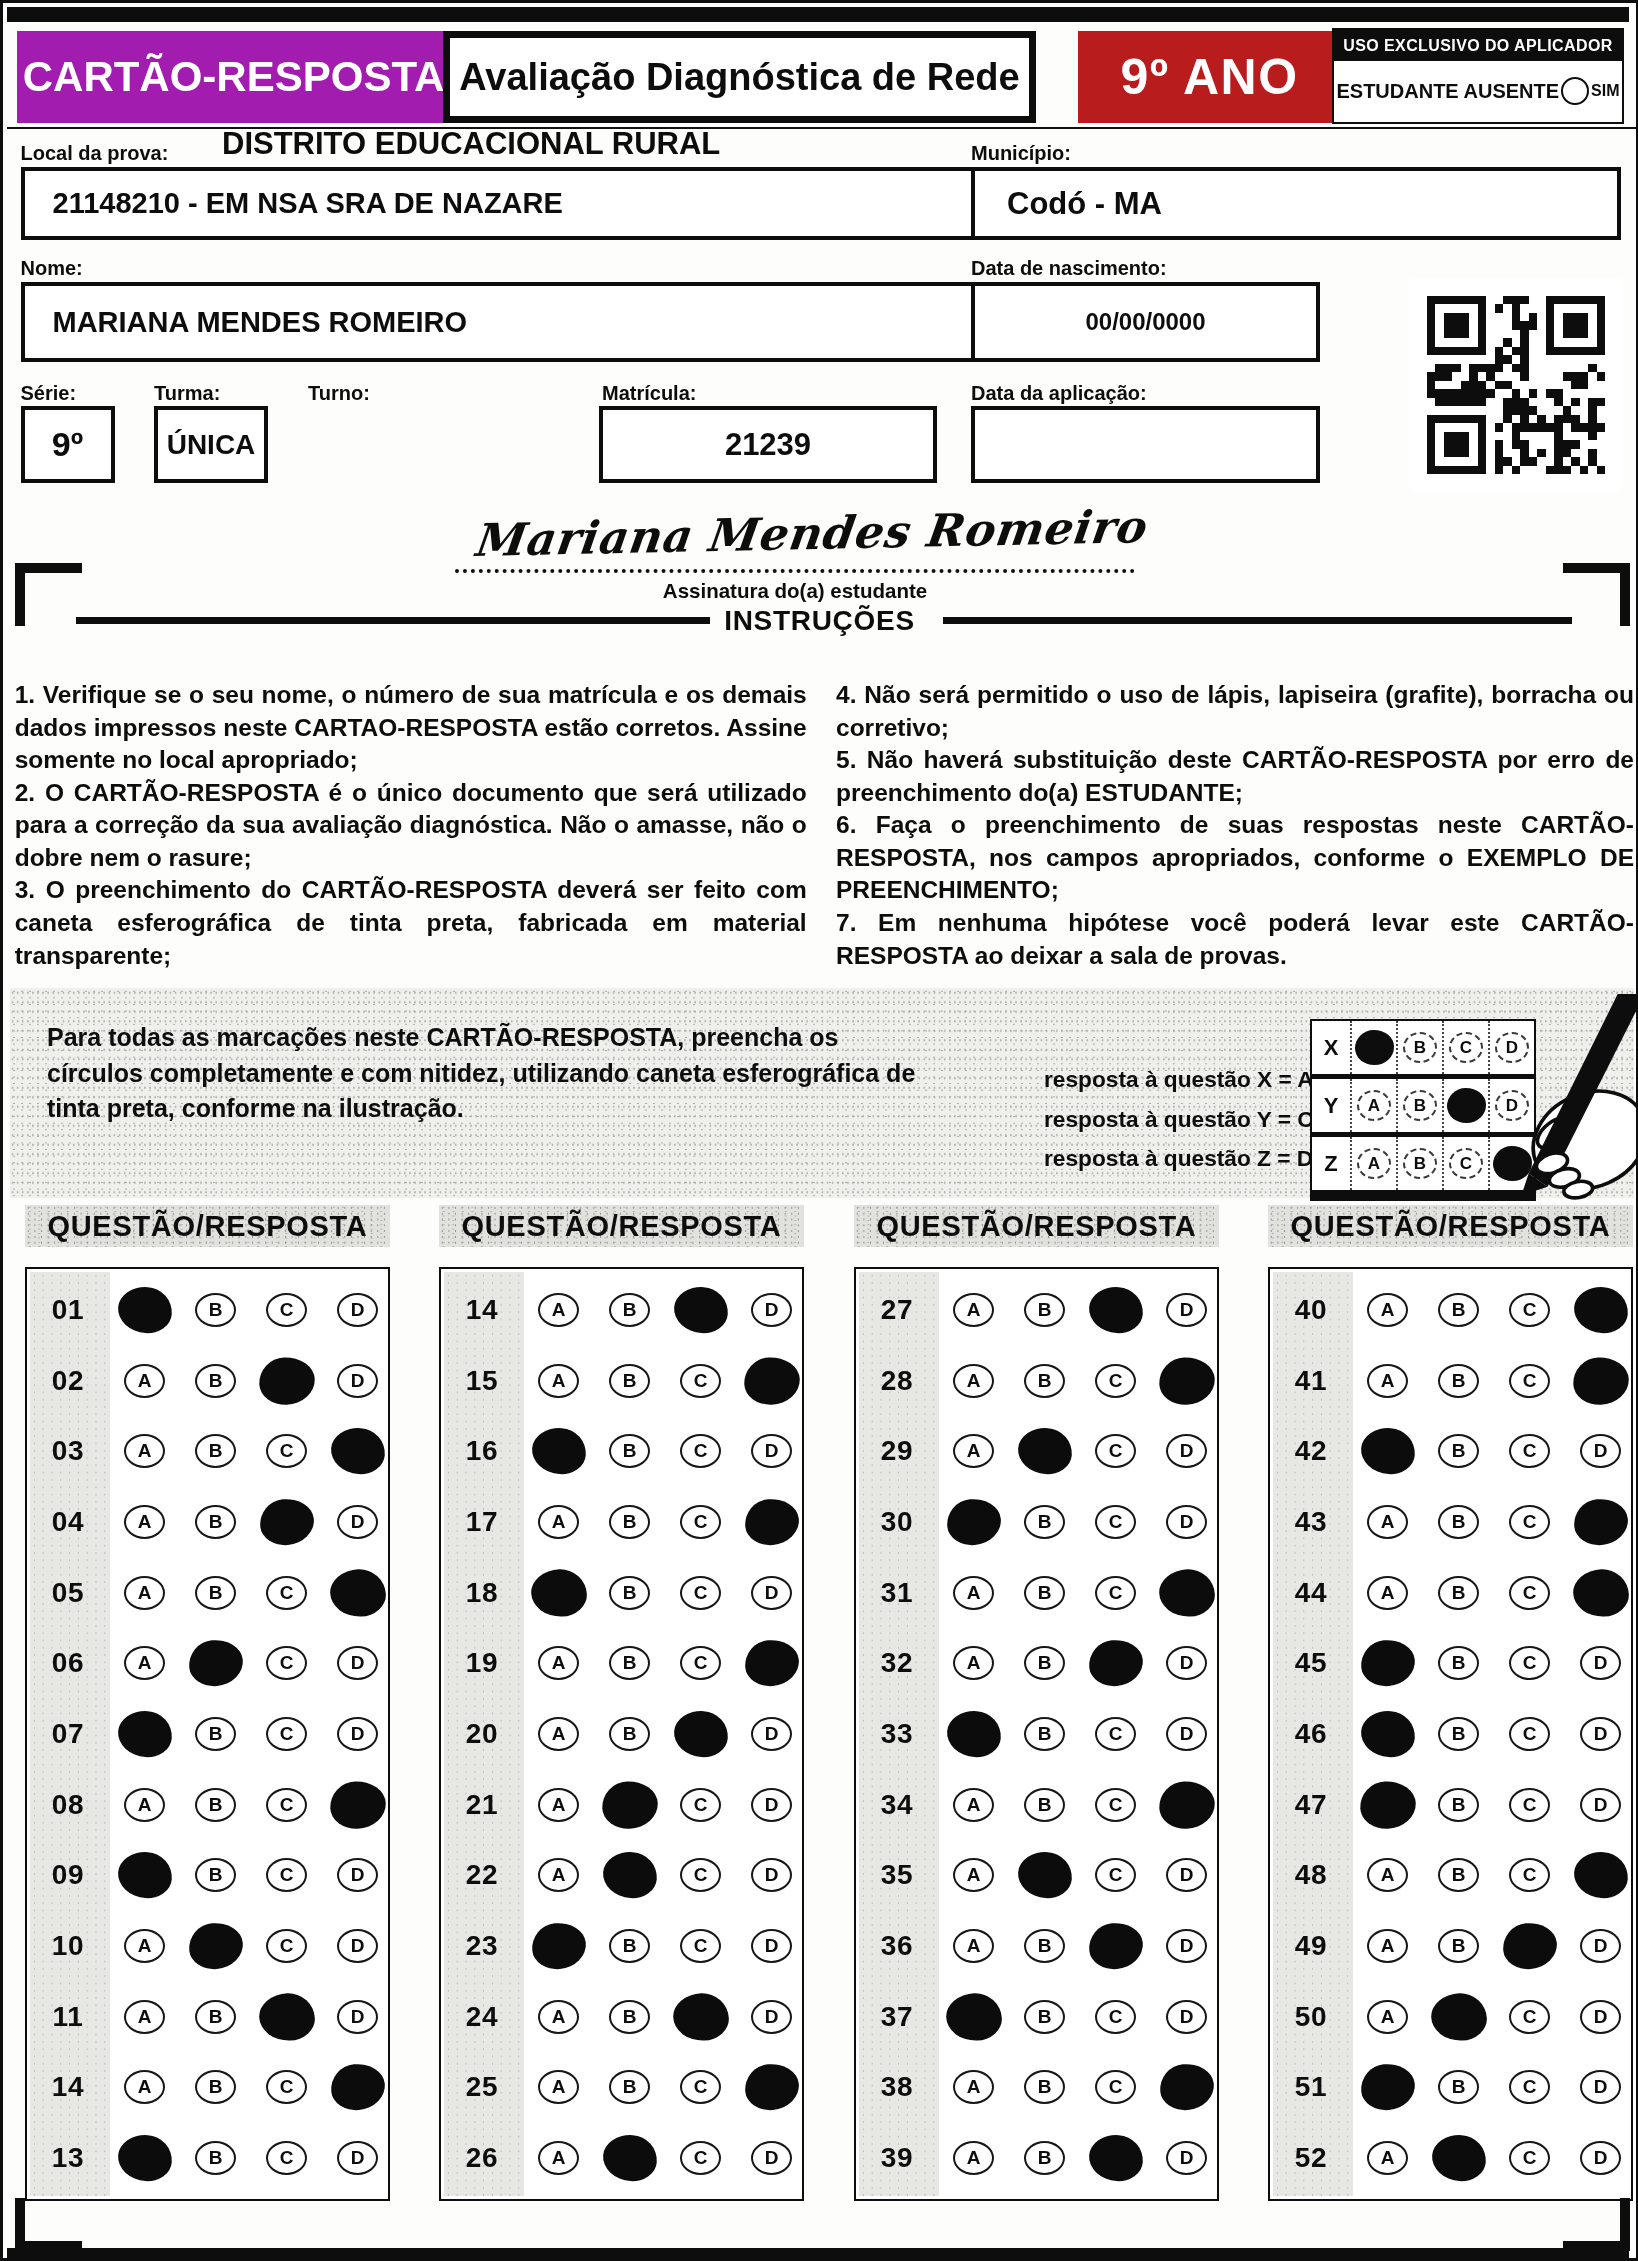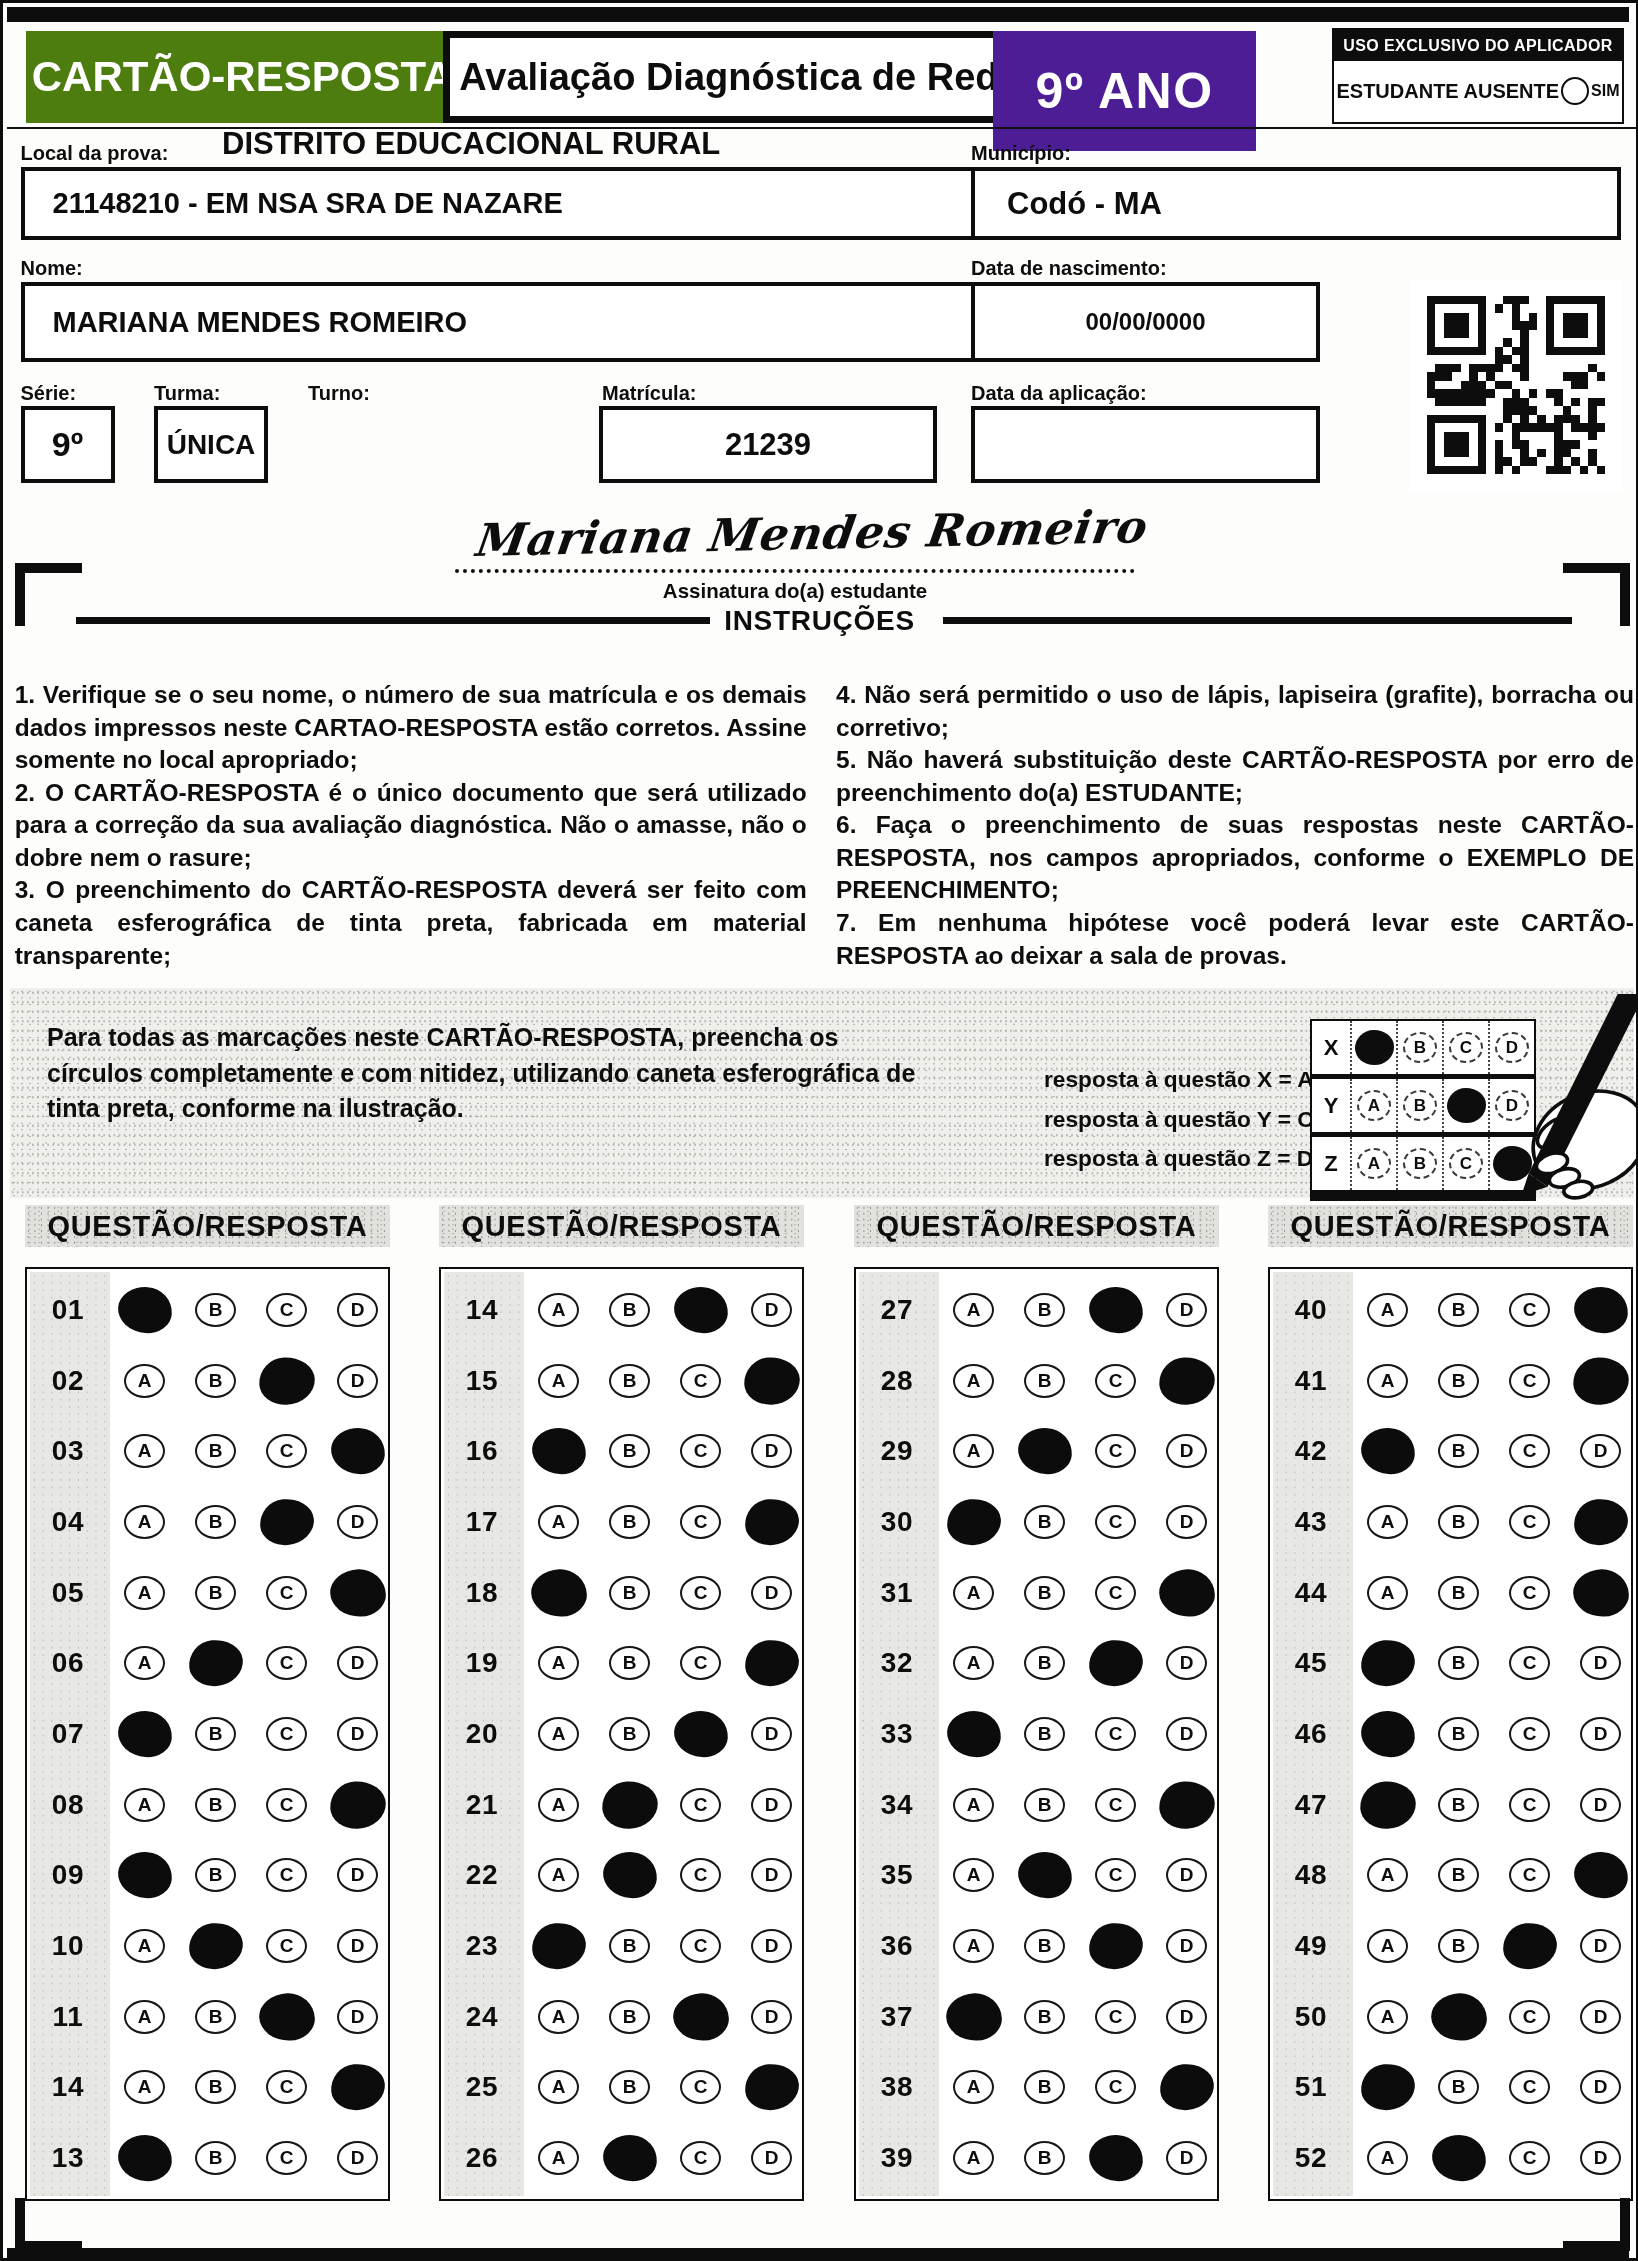--- a/index.html
+++ b/index.html
@@ -24,23 +24,23 @@
     background-size:6.6px 5.8px,9.5px 4.4px;
   }
   .speckle-light{
     background-color:#e7e7e4;
     background-image:radial-gradient(#bdbdb8 0.8px,transparent 1px);
     background-size:8.8px 7.3px;
   }
 
   
   .topbar{left:4.4px;top:4.4px;width:1622px;height:14.6px;}
-  .hd-title{left:23px;top:28px;width:433px;height:92px;background:#4d7c0f;color:#fff;font-size:42px;font-weight:bold;}
+  .hd-title{left:14px;top:28px;width:433px;height:92px;background:#a21caf;color:#fff;font-size:42px;font-weight:bold;}
   .hd-sub{left:440px;top:28px;width:593px;height:92px;background:#fff;border:7.3px solid #0d0d0d;box-sizing:border-box;font-size:38px;font-weight:bold;}
-  .hd-grade{left:990px;top:28px;width:263px;height:120px;background:#4c1d95;color:#fff;font-size:50px;font-weight:bold;letter-spacing:1.5px;}
+  .hd-grade{left:1075px;top:28px;width:263px;height:92px;background:#b91c1c;color:#fff;font-size:50px;font-weight:bold;letter-spacing:1.5px;}
   .hd-app{left:1329px;top:25px;width:292px;height:96px;border:2.9px solid #0d0d0d;box-sizing:border-box;background:#fff;}
   .hd-app-title{height:31px;background:#0d0d0d;color:#fff;font-size:16px;font-weight:bold;letter-spacing:0.4px;display:flex;align-items:center;justify-content:center;}
   .hd-app-body{height:60px;display:flex;align-items:center;justify-content:center;gap:2px;text-align:center;}
   .absent-label{font-size:20px;font-weight:bold;}
   .absent-circle{width:28px;height:28px;border:2.2px solid #0d0d0d;border-radius:50%;box-sizing:border-box;}
   .absent-option{font-size:16px;font-weight:bold;}
   .rule-under-header{left:4.4px;top:124px;width:1630px;height:2.2px;background:#111;}
 
   
   .f-label{position:absolute;font-size:20px;font-weight:bold;white-space:nowrap;}

